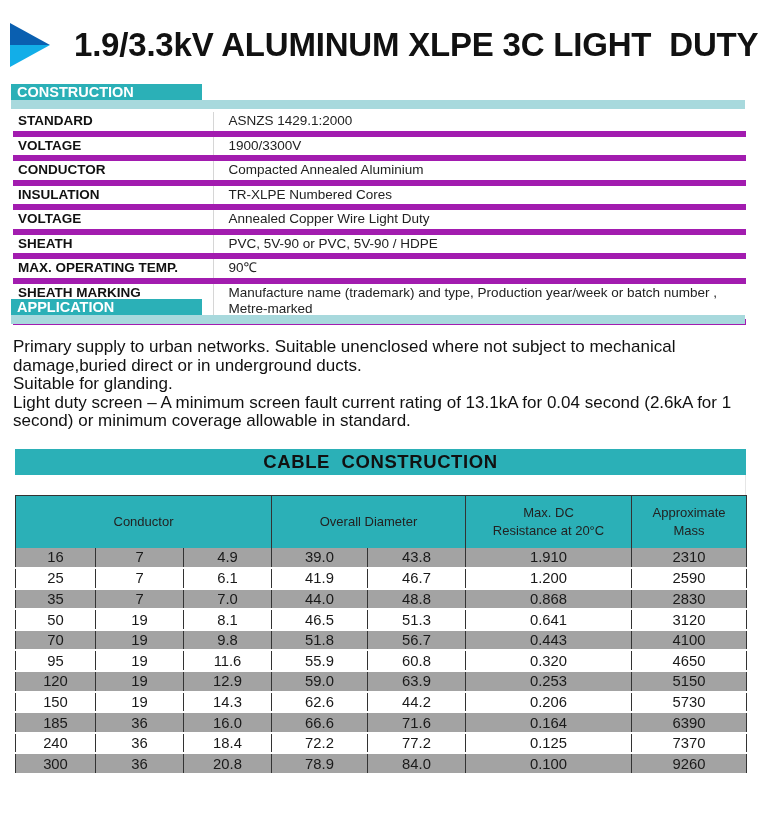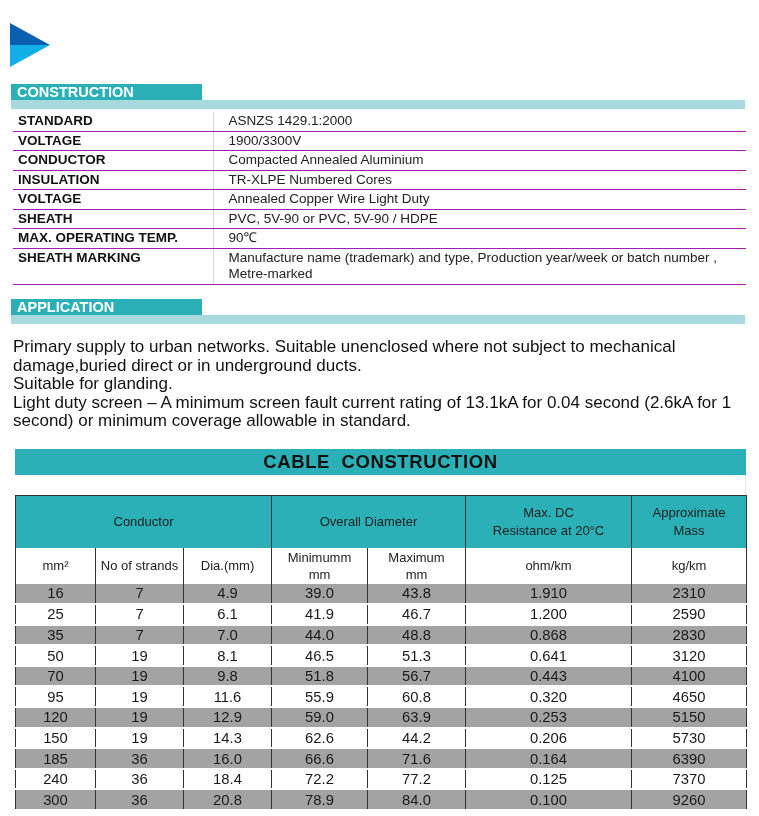--- a/index.html
+++ b/index.html
@@ -8,21 +8,21 @@
 
   .title-row { position: absolute; left: 10px; top: 22px; height: 45px; display: flex; align-items: center; }
   .title-icon { width: 40px; height: 44px; margin-right: 24px; }
   .title-text { font-size: 33px; font-weight: bold; letter-spacing: -0.2px; color: #111; white-space: pre; }
 
   .section-bar { position: absolute; left: 11px; width: 734px; height: 25px; display: flex; flex-direction: column; }
   .section-bar .left { width: 191px; background: #2bb0b7; color: #fff; font-weight: bold; font-size: 14.5px; display: flex; align-items: center; padding-left: 6px; }
   .section-bar .right { flex: 1; background: #a8d9dd; }
 
   .spec-table { position: absolute; left: 13px; top: 112px; width: 733px; border-collapse: collapse; font-size: 13.5px; }
-  .spec-table td { border-bottom: 1px solid #a21caf; vertical-align: top; padding: 1px 0 1px 5px; line-height: 16.5px; margin-left: 40px; }
+  .spec-table td { border-bottom: 6px solid #a21caf; vertical-align: top; padding: 1px 0 1px 5px; line-height: 16.5px; margin-left: 40px; }
   .spec-table td.k { width: 200px; font-weight: bold; border-right: 1px solid #d6d6d6; }
   .spec-table td.v { padding-left: 15px; color: #222; }
 
   .app-text { position: absolute; left: 13px; top: 338px; width: 730px; font-size: 17px; line-height: 18.5px; color: #111; }
 
   .cable { position: absolute; left: 15px; top: 449px; width: 731px; }
   .cable-title { height: 26px; background: #2bb0b7; display: flex; align-items: center; justify-content: center; font-weight: bold; font-size: 18.5px; color: #111; letter-spacing: 0.6px; white-space: pre; }
   .cable-gap { height: 20px; background: #fff; border-right: 1px solid #e6e6e6; }
   .ctable { width: 731px; border-collapse: collapse; font-size: 13px; table-layout: fixed; border: 1.5px solid #333; }
   .ctable th, .ctable td { border-left: 1.5px solid #333; text-align: center; font-weight: normal; }
@@ -35,20 +35,21 @@
   .ctable tr.even td { border-bottom: 2px solid #fff; }
 </style>
 </head>
 <body>
 
 <div class="title-row">
   <svg class="title-icon" viewBox="0 0 40 44">
     <polygon id="tri-top" points="0,0 40,22 0,22" fill="#0a5fb0"></polygon>
     <polygon id="tri-bot" points="0,22 40,22 0,44" fill="#12aee8"></polygon>
   </svg>
+  <div class="title-text">1.9/3.3kV ALUMINUM XLPE 3C LIGHT  DUTY</div>
 </div>
 
 <div class="section-bar" style="top:84px;">
   <div class="left">CONSTRUCTION</div>
   <div class="right"></div>
 </div>
 
 <table class="spec-table">
   <tbody id="spec-body">
       <tr>
@@ -112,31 +113,20 @@
     </colgroup>
     <thead>
       <tr class="h1">
         <th colspan="3">Conductor</th>
         <th colspan="2">Overall Diameter</th>
         <th style="white-space:pre-line">Max. DC
 Resistance at 20°C</th>
         <th style="white-space:pre-line">Approximate
 Mass</th>
       </tr>
-      <tr class="h2">
-        <th>mm²</th>
-        <th>No of strands</th>
-        <th>Dia.(mm)</th>
-        <th style="white-space:pre-line">Minimumm
-mm</th>
-        <th style="white-space:pre-line">Maximum
-mm</th>
-        <th>ohm/km</th>
-        <th>kg/km</th>
-      </tr>
     </thead>
     <tbody id="cable-body">
         <tr class="odd">
           <td>16</td>
           <td>7</td>
           <td>4.9</td>
           <td>39.0</td>
           <td>43.8</td>
           <td>1.910</td>
           <td>2310</td>

